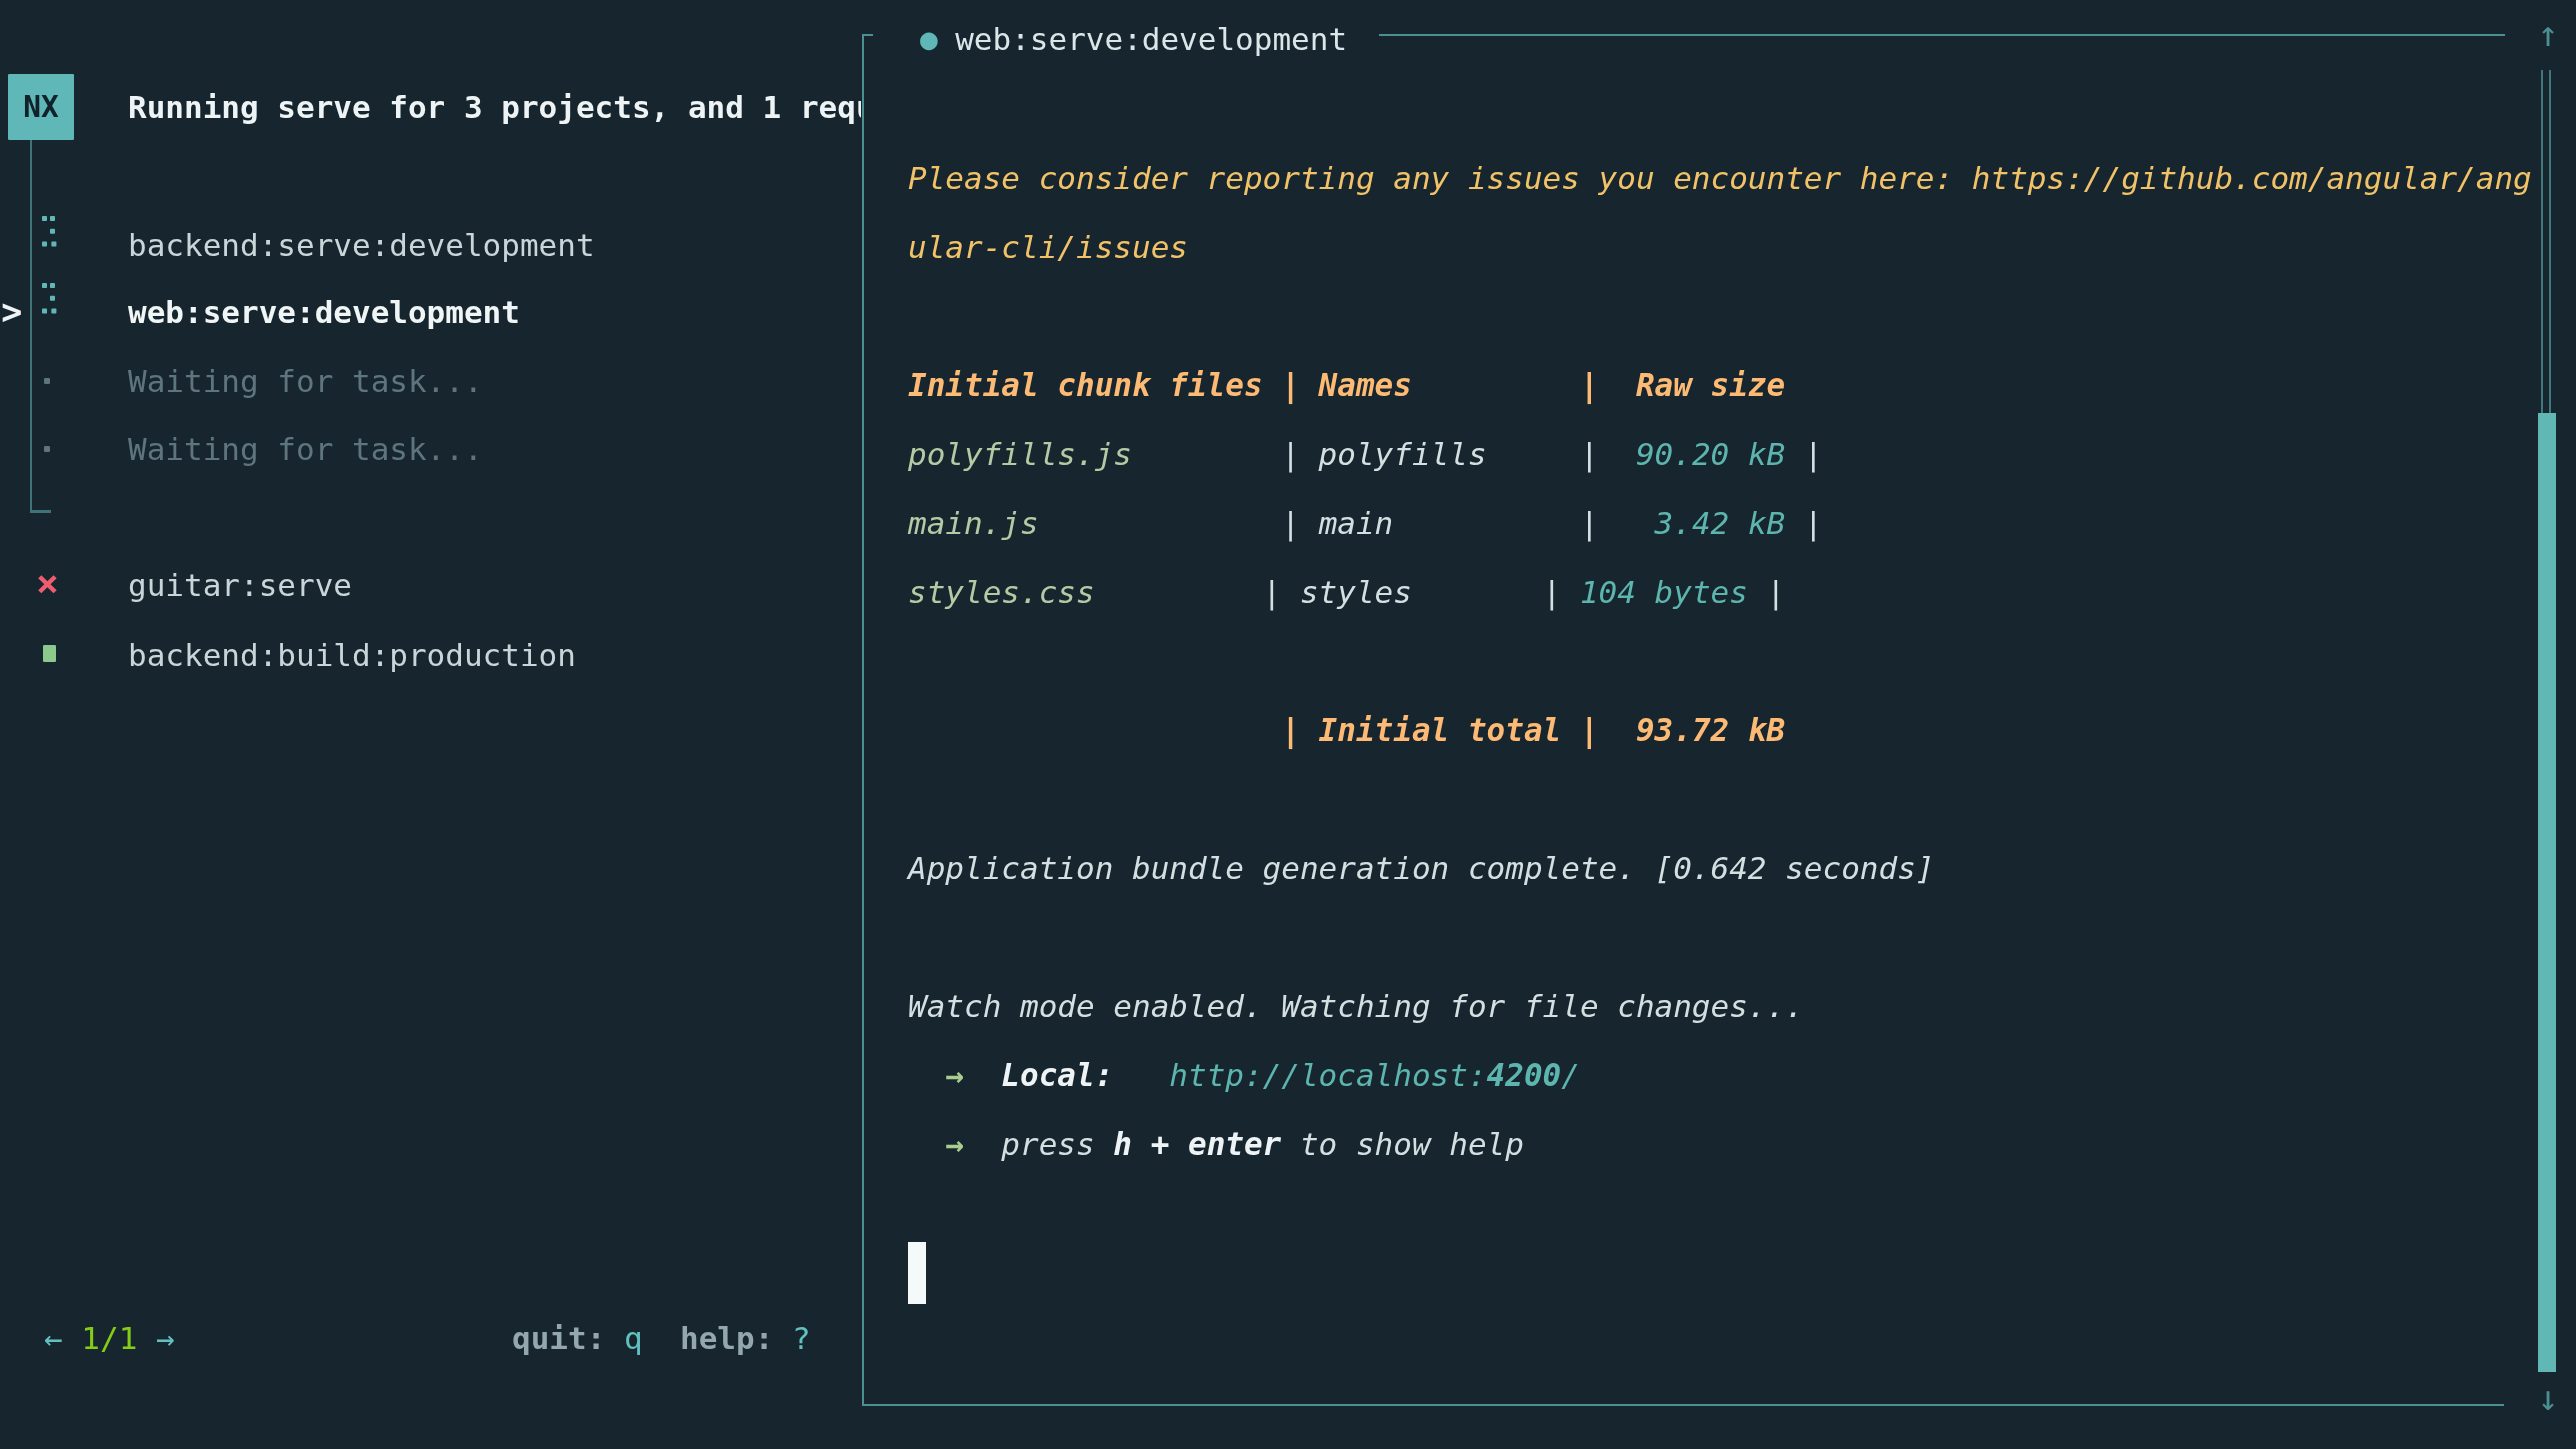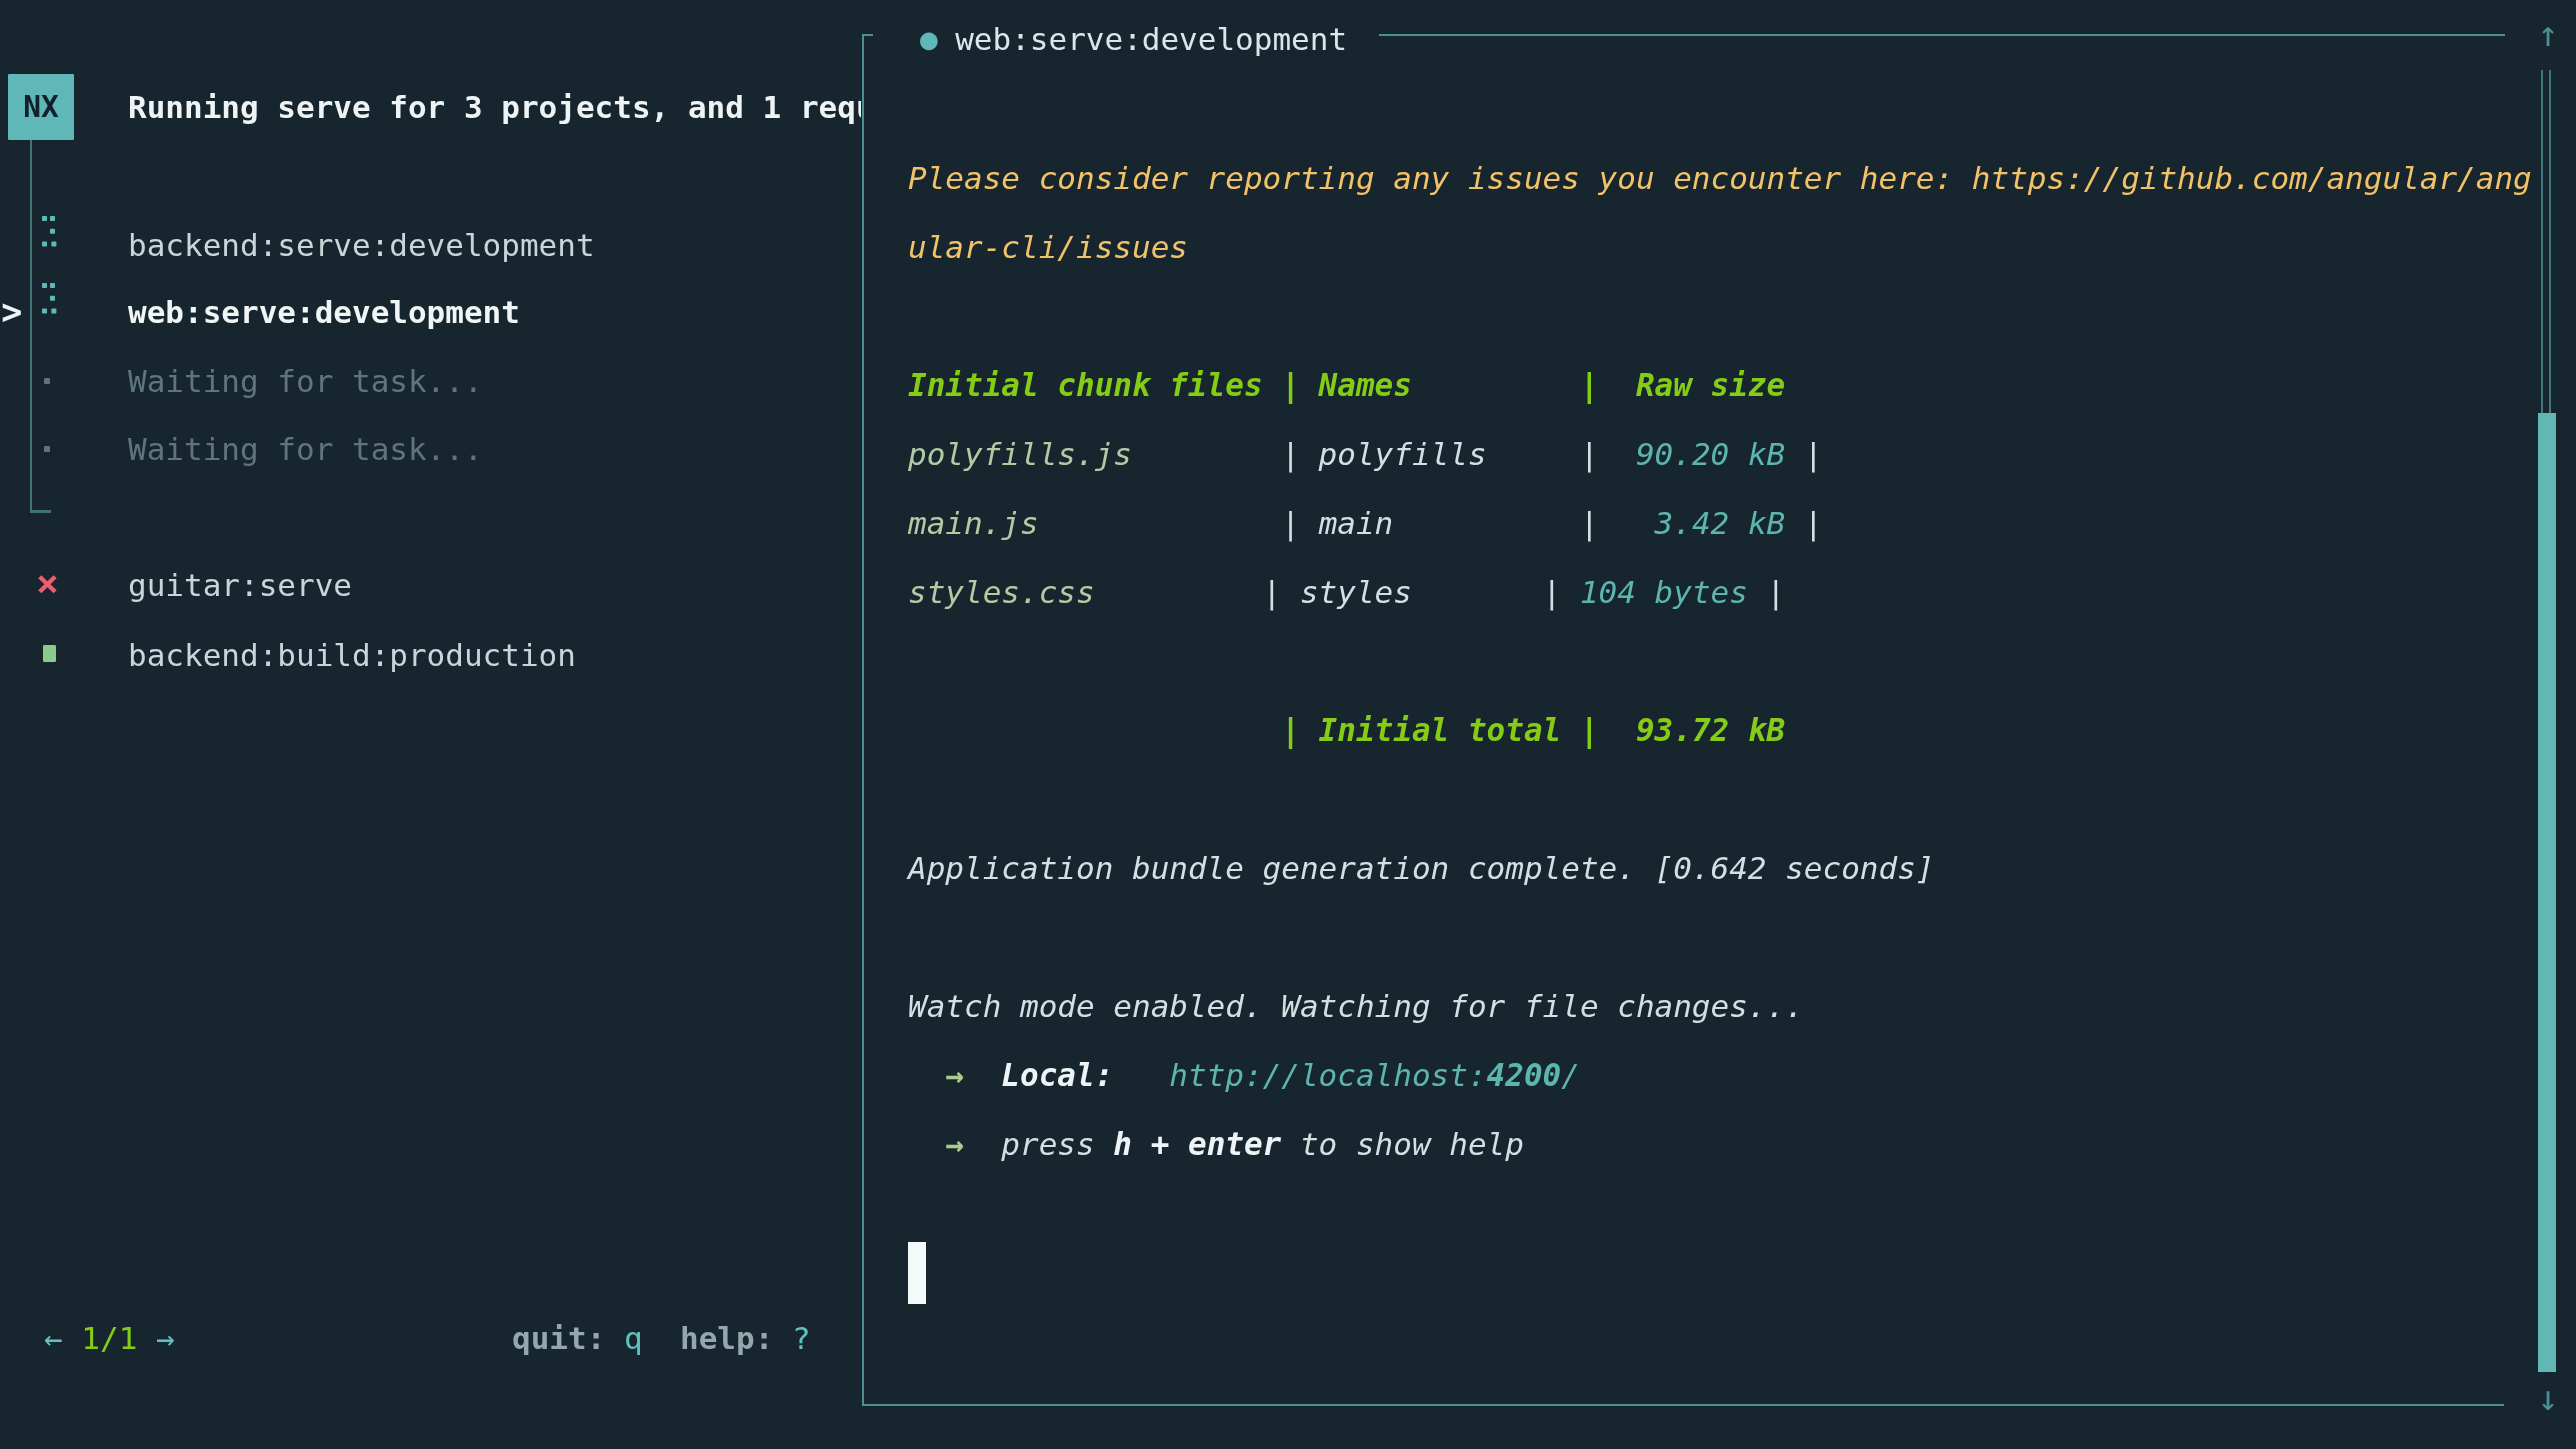--- a/index.html
+++ b/index.html
@@ -79,21 +79,21 @@
     position:absolute; left:920px; top:21.5px; height:35px;
     display:flex; align-items:center; white-space:pre;
   }
   .panel-title .bullet { color:#5fb7b7; font-size:29.5px; margin-right:17.4px; }
   .panel-title .txt { color:#dbe6e8; }
 
   .term { position:absolute; left:908px; top:144px;font-style:italic; }
   .ln { height:69px; white-space:pre; line-height:69px; }
 
   .yellow { color:#f2c268; }
-  .hdr    { color:#84cc16; font-weight:bold; }
+  .hdr    { color:#fdba74; font-weight:bold; }
   .green  { color:#b2cba4;text-align:center; }
   .size-t { color:#5db5af; }
   .size-b { color:#5db5af; font-weight:bold; }
   .arrow-g{ color:#a9cc8f; font-weight:bold; }
   .key-b  { color:#eef4f5; font-weight:bold; }
 
   .cursor { position:absolute; left:908px; top:1242px; width:18px; height:62px; background:#f4f9f9; }
 
   
   .scroll-up, .scroll-down {

